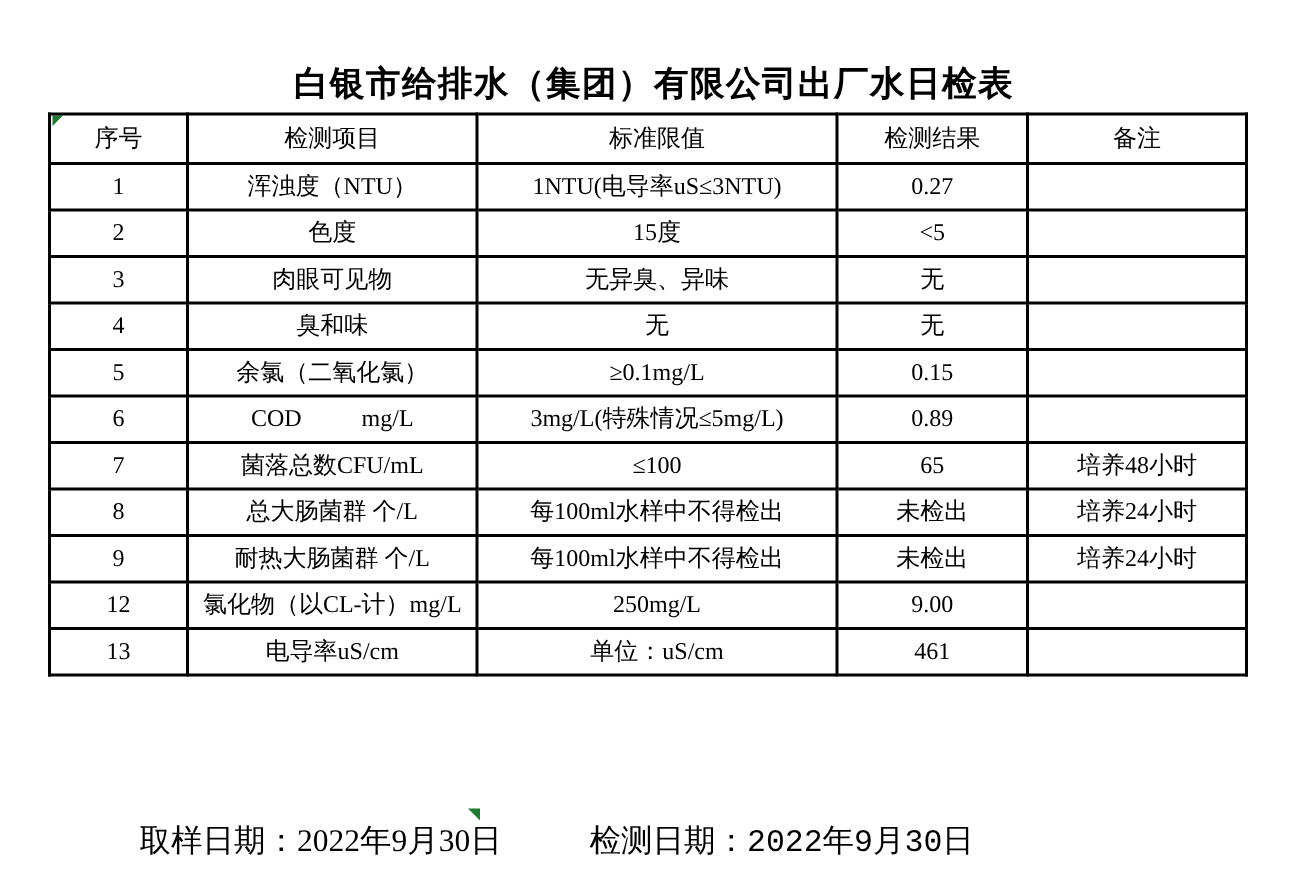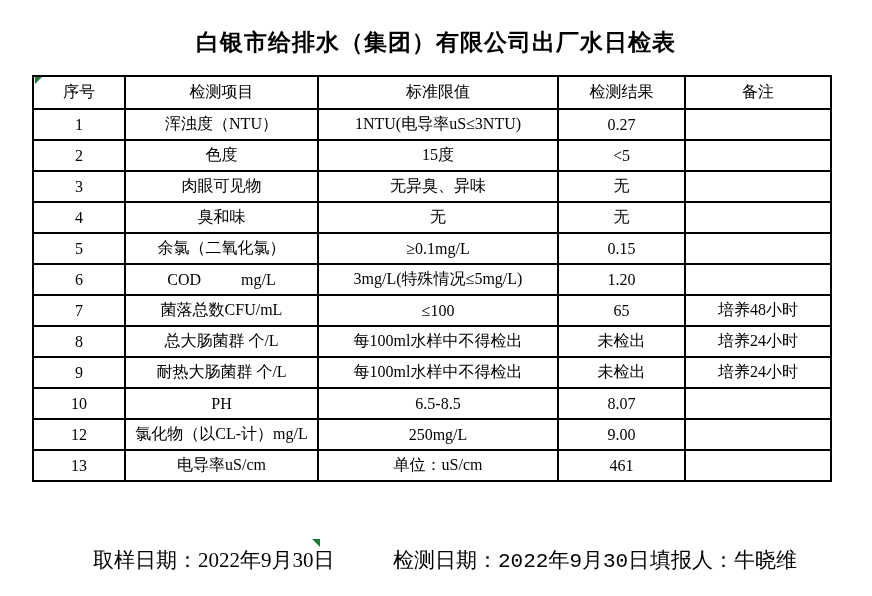--- a/index.html
+++ b/index.html
@@ -7,21 +7,21 @@
     position: relative;
     width: 872px;
     height: 596px;
     background: #ffffff;
     font-family: "Liberation Serif", "DejaVu Serif", serif;
     color: #000000;
     overflow: hidden;
   }
   .title {
     position: absolute;
-    top: 27px;
+    top: 40px;
     left: 0;
     width: 100%;
     text-align: center;
     font-size: 23px;
     font-weight: bold;
     letter-spacing: 1px;
     white-space: pre;
   }
   table.report {
     position: absolute;
@@ -136,21 +136,21 @@
           <td>5</td>
           <td>余氯（二氧化氯）</td>
           <td>≥0.1mg/L</td>
           <td>0.15</td>
           <td></td>
         </tr>
         <tr>
           <td>6</td>
           <td>COD          mg/L</td>
           <td>3mg/L(特殊情况≤5mg/L)</td>
-          <td>1.20</td>
+          <td>0.89</td>
           <td></td>
         </tr>
         <tr>
           <td>7</td>
           <td>菌落总数CFU/mL</td>
           <td>≤100</td>
           <td>65</td>
           <td>培养48小时</td>
         </tr>
         <tr>
@@ -161,27 +161,20 @@
           <td>培养24小时</td>
         </tr>
         <tr>
           <td>9</td>
           <td>耐热大肠菌群 个/L</td>
           <td>每100ml水样中不得检出</td>
           <td>未检出</td>
           <td>培养24小时</td>
         </tr>
         <tr>
-          <td>10</td>
-          <td>PH</td>
-          <td>6.5-8.5</td>
-          <td>8.07</td>
-          <td></td>
-        </tr>
-        <tr>
           <td>12</td>
           <td>氯化物（以CL-计）mg/L</td>
           <td>250mg/L</td>
           <td>9.00</td>
           <td></td>
         </tr>
         <tr>
           <td>13</td>
           <td>电导率uS/cm</td>
           <td>单位：uS/cm</td>
@@ -189,16 +182,15 @@
           <td></td>
         </tr>
       </tbody>
   </table>
 
   <span class="flag flag-bottom" style="border-top-color: rgb(31, 122, 51);"></span>
 
   <div class="footer">
     <span class="f-sampling">取样日期：2022年9月30日</span>
     <span class="f-test">检测日期：2022年9月30日</span>
-    <span class="f-reporter">填报人：牛晓维</span>
   </div>
 
 </div>
 
 </body></html>

